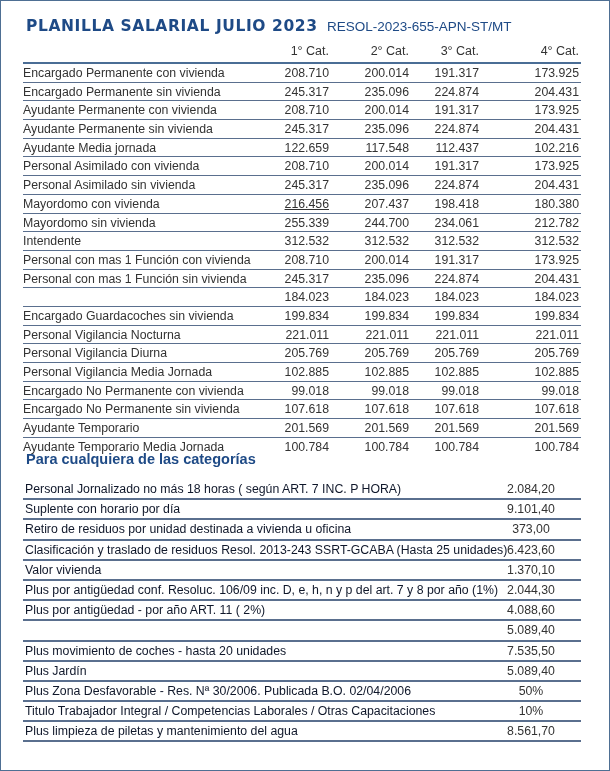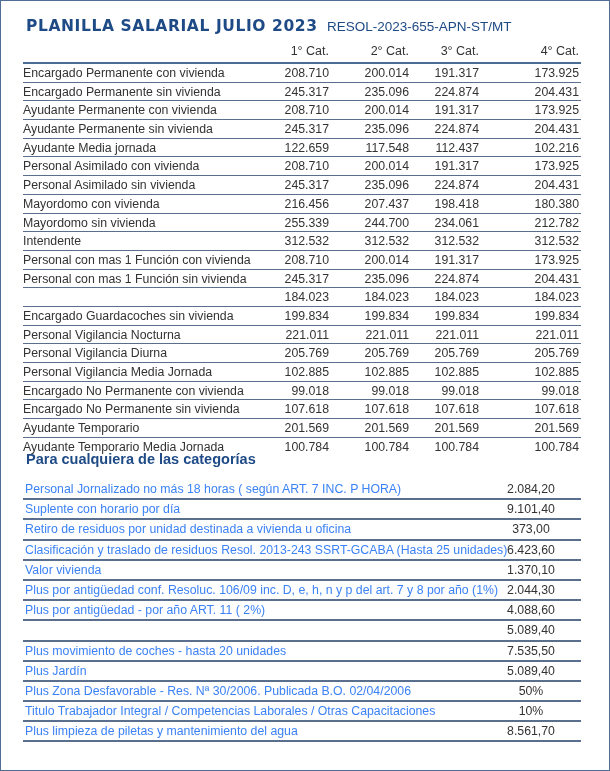--- a/index.html
+++ b/index.html
@@ -10,21 +10,21 @@
   .cathead { position: absolute; top: 43px; left: 0; width: 610px; height: 16px; }
   .cathead span { position: absolute; font-size: 12.5px; color: #333; text-align: right; width: 60px; }
   .grid { position: absolute; left: 22px; width: 558px; }
   .row { position: relative; height: 17.7px; border-bottom: 1px solid #5a6f8e; }
   .row .label { position: absolute; left: 0; top: 2px; font-size: 12.3px; color: #333; white-space: nowrap; }
   .row .val { position: absolute; top: 2px; font-size: 12.3px; color: #333; text-align: right; width: 60px; }
   .topline { position: absolute; left: 22px; width: 558px; border-top: 2px solid #4a6d95; }
   .sec2 { position: absolute; left: 25px; top: 450px; font-size: 14.5px; font-weight: bold; color: #1e4a86; font-family: "Liberation Sans", sans-serif; }
   .grid2 { position: absolute; left: 22px; top: 479px; width: 558px; }
   .row2 { position: relative; height: 18.2px; border-bottom: 2px solid #5a6f8e; }
-  .row2 .label { position: absolute; left: 2px; top: 2px; font-size: 12.3px; color: #3b82f6; white-space: nowrap; }
+  .row2 .label { position: absolute; left: 2px; top: 2px; font-size: 12.3px; color: #0f172a; white-space: nowrap; }
   .row2 .val { position: absolute; right: 10px; top: 2px; font-size: 12.3px; color: #333; text-align: center; width: 80px; }
 </style>
 </head>
 <body>
 
 <div class="frame">
   <div class="title">PLANILLA SALARIAL JULIO 2023</div>
   <div class="resol">RESOL-2023-655-APN-ST/MT</div>
 
   <div class="cathead">
@@ -81,21 +81,21 @@
       </div>
       <div class="row">
         <span class="label">Personal Asimilado sin vivienda</span>
         <span class="val" style="left: 246px;">245.317</span>
         <span class="val" style="left: 326px;">235.096</span>
         <span class="val" style="left: 396px;">224.874</span>
         <span class="val" style="left: 496px;">204.431</span>
       </div>
       <div class="row">
         <span class="label">Mayordomo con vivienda</span>
-        <span class="val" style="left: 246px;">216.456</span>
+        <span class="val" style="left: 246px; text-decoration: underline;">216.456</span>
         <span class="val" style="left: 326px;">207.437</span>
         <span class="val" style="left: 396px;">198.418</span>
         <span class="val" style="left: 496px;">180.380</span>
       </div>
       <div class="row">
         <span class="label">Mayordomo sin vivienda</span>
         <span class="val" style="left: 246px;">255.339</span>
         <span class="val" style="left: 326px;">244.700</span>
         <span class="val" style="left: 396px;">234.061</span>
         <span class="val" style="left: 496px;">212.782</span>

